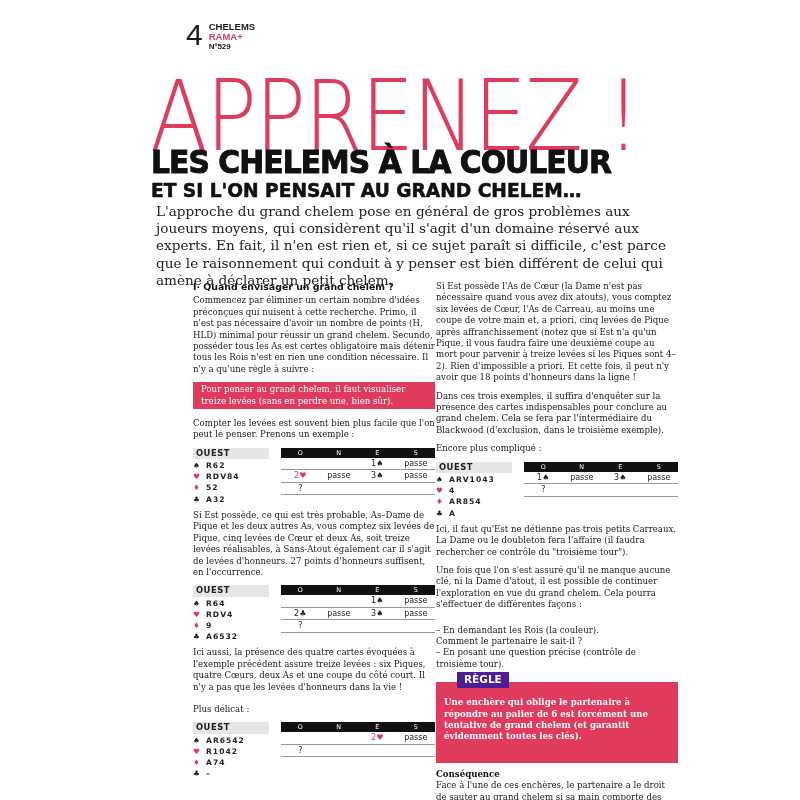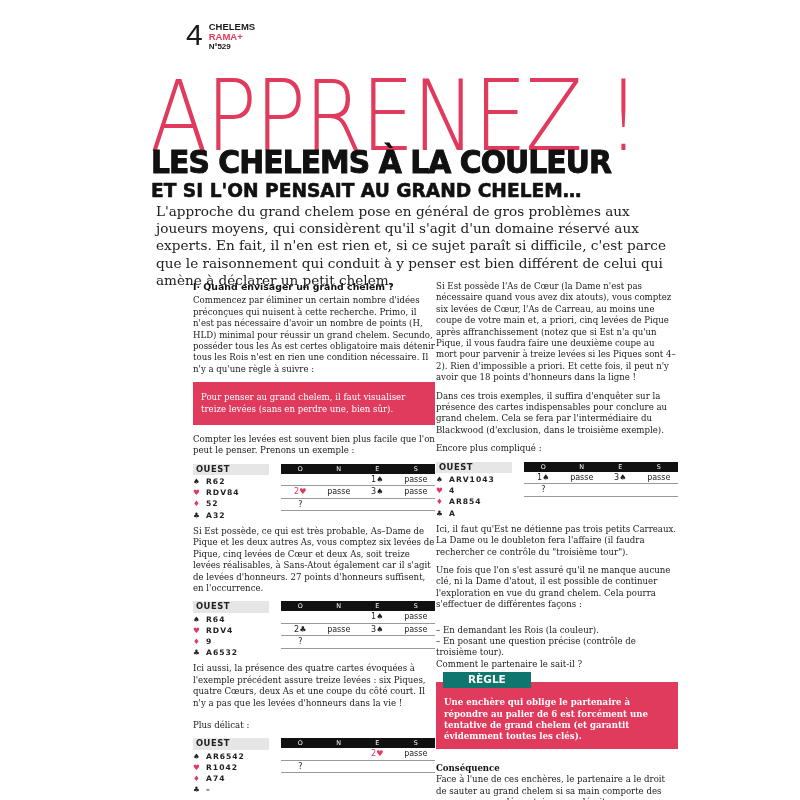--- a/index.html
+++ b/index.html
@@ -11,33 +11,33 @@
   .brand .b3 { font-size:8px; }
   .hero { position:absolute; left:150px; top:66px; font-family:"DejaVu Sans", sans-serif; font-weight:200; font-size:98px; line-height:100px; color:#e03a5c; letter-spacing:-2px; transform:scaleX(0.86); transform-origin:left top; white-space:nowrap; }
   .h1 { position:absolute; left:151px; top:145px; font-family:"DejaVu Sans", sans-serif; font-weight:900; font-size:32px; line-height:34px; color:#111; letter-spacing:-1px; white-space:nowrap; transform:scaleX(0.93); transform-origin:left top; -webkit-text-stroke:1px #111; }
   .h2 { position:absolute; left:151px; top:179px; font-family:"DejaVu Sans", sans-serif; font-weight:900; font-size:20px; line-height:22px; color:#111; white-space:nowrap; transform:scaleX(0.93); transform-origin:left top; -webkit-text-stroke:0.6px #111; }
   .lead { position:absolute; left:156px; top:203px; width:510px; font-family:"DejaVu Serif", serif; font-size:13.6px; line-height:17.2px; color:#222; }
   .col { position:absolute; top:281px; width:242px; font-size:8.6px; line-height:11.4px; color:#222; }
   .colL { left:193px; }
   .colR { left:436px; }
   .col p { margin:0 0 7px 0; }
   .sec { font-family:"DejaVu Sans", sans-serif; font-weight:700; font-size:9.4px; margin:0 0 3px 0; color:#111; }
-  .callout { background:#e03a5c; color:#fff; padding:10px 8px; margin:3px 0 9px 0; }
+  .callout { background:#e03a5c; color:#fff; padding:2px 8px; margin:3px 0 9px 0; }
   .deal { display:flex; margin:0 0 5px 0; }
   .hand { width:76px; font-family:"DejaVu Sans", sans-serif; font-weight:700; font-size:7.6px; line-height:11.2px; letter-spacing:1px; }
   .hand .hd { background:#e6e6e6; padding:0 3px; letter-spacing:0.5px; font-size:8.4px; margin-bottom:1px; }
   .suit { display:inline-block; width:13px; }
   .red { color:#e03a5c; }
   .auction { margin-left:12px; width:154px; font-family:"DejaVu Sans", sans-serif; font-size:8px; }
   .auction .head { background:#111; color:#fff; display:flex; font-size:6.4px; height:10px; line-height:10px; }
   .auction .row { display:flex; height:11.5px; line-height:11.5px; border-bottom:1px solid #999; }
   .auction .c { width:25%; text-align:center; }
   .regle-wrap { position:relative; margin-top:12px; }
-  .regle-tag { position:absolute; left:7px; top:-10px; background:#0f766e; color:#fff; font-family:"DejaVu Sans", sans-serif; font-weight:700; font-size:10.5px; padding:2px 25px; }
-  .regle { background:#e03a5c; color:#fff; font-weight:700; padding:15px 8px 6px 8px; margin-bottom:14px; }
+  .regle-tag { position:absolute; left:21px; top:-10px; background:#4c1d95; color:#fff; font-family:"DejaVu Sans", sans-serif; font-weight:700; font-size:10.5px; padding:2px 7px; }
+  .regle { background:#e03a5c; color:#fff; font-weight:700; padding:15px 8px 20px 8px; margin-bottom:6px; }
   .cons { font-weight:700; color:#111; }
 </style>
 </head>
 <body>
 
 <div class="masthead">
   <div class="page-num">4</div>
   <div class="brand">
     <div>CHELEMS</div>
     <div class="b2">RAMA+</div>
@@ -195,22 +195,22 @@
           <div class="c"></div>
           <div class="c"></div>
           <div class="c"></div>
         </div>
       </div>
     </div>
 
   <p>Ici, il faut qu'Est ne détienne pas trois petits Carreaux. La Dame ou le doubleton fera l'affaire (il faudra rechercher ce contrôle du "troisième tour").</p>
   <p style="margin-bottom:14px;">Une fois que l'on s'est assuré qu'il ne manque aucune clé, ni la Dame d'atout, il est possible de continuer l'exploration en vue du grand chelem. Cela pourra s'effectuer de différentes façons :</p>
   <div>– En demandant les Rois (la couleur).</div>
+  <div>Comment le partenaire le sait-il ?</div>
   <div>– En posant une question précise (contrôle de troisième tour).</div>
-  <div>Comment le partenaire le sait-il ?</div>
 
   <div class="regle-wrap">
     <div class="regle-tag">RÈGLE</div>
     <div class="regle">Une enchère qui oblige le partenaire à répondre au palier de 6 est forcément une tentative de grand chelem (et garantit évidemment toutes les clés).</div>
   </div>
   <div class="cons">Conséquence</div>
   <div>Face à l'une de ces enchères, le partenaire a le droit de sauter au grand chelem si sa main comporte des ressources supplémentaires non décrites précédemment.</div>
 </div>
 
 </body></html>

